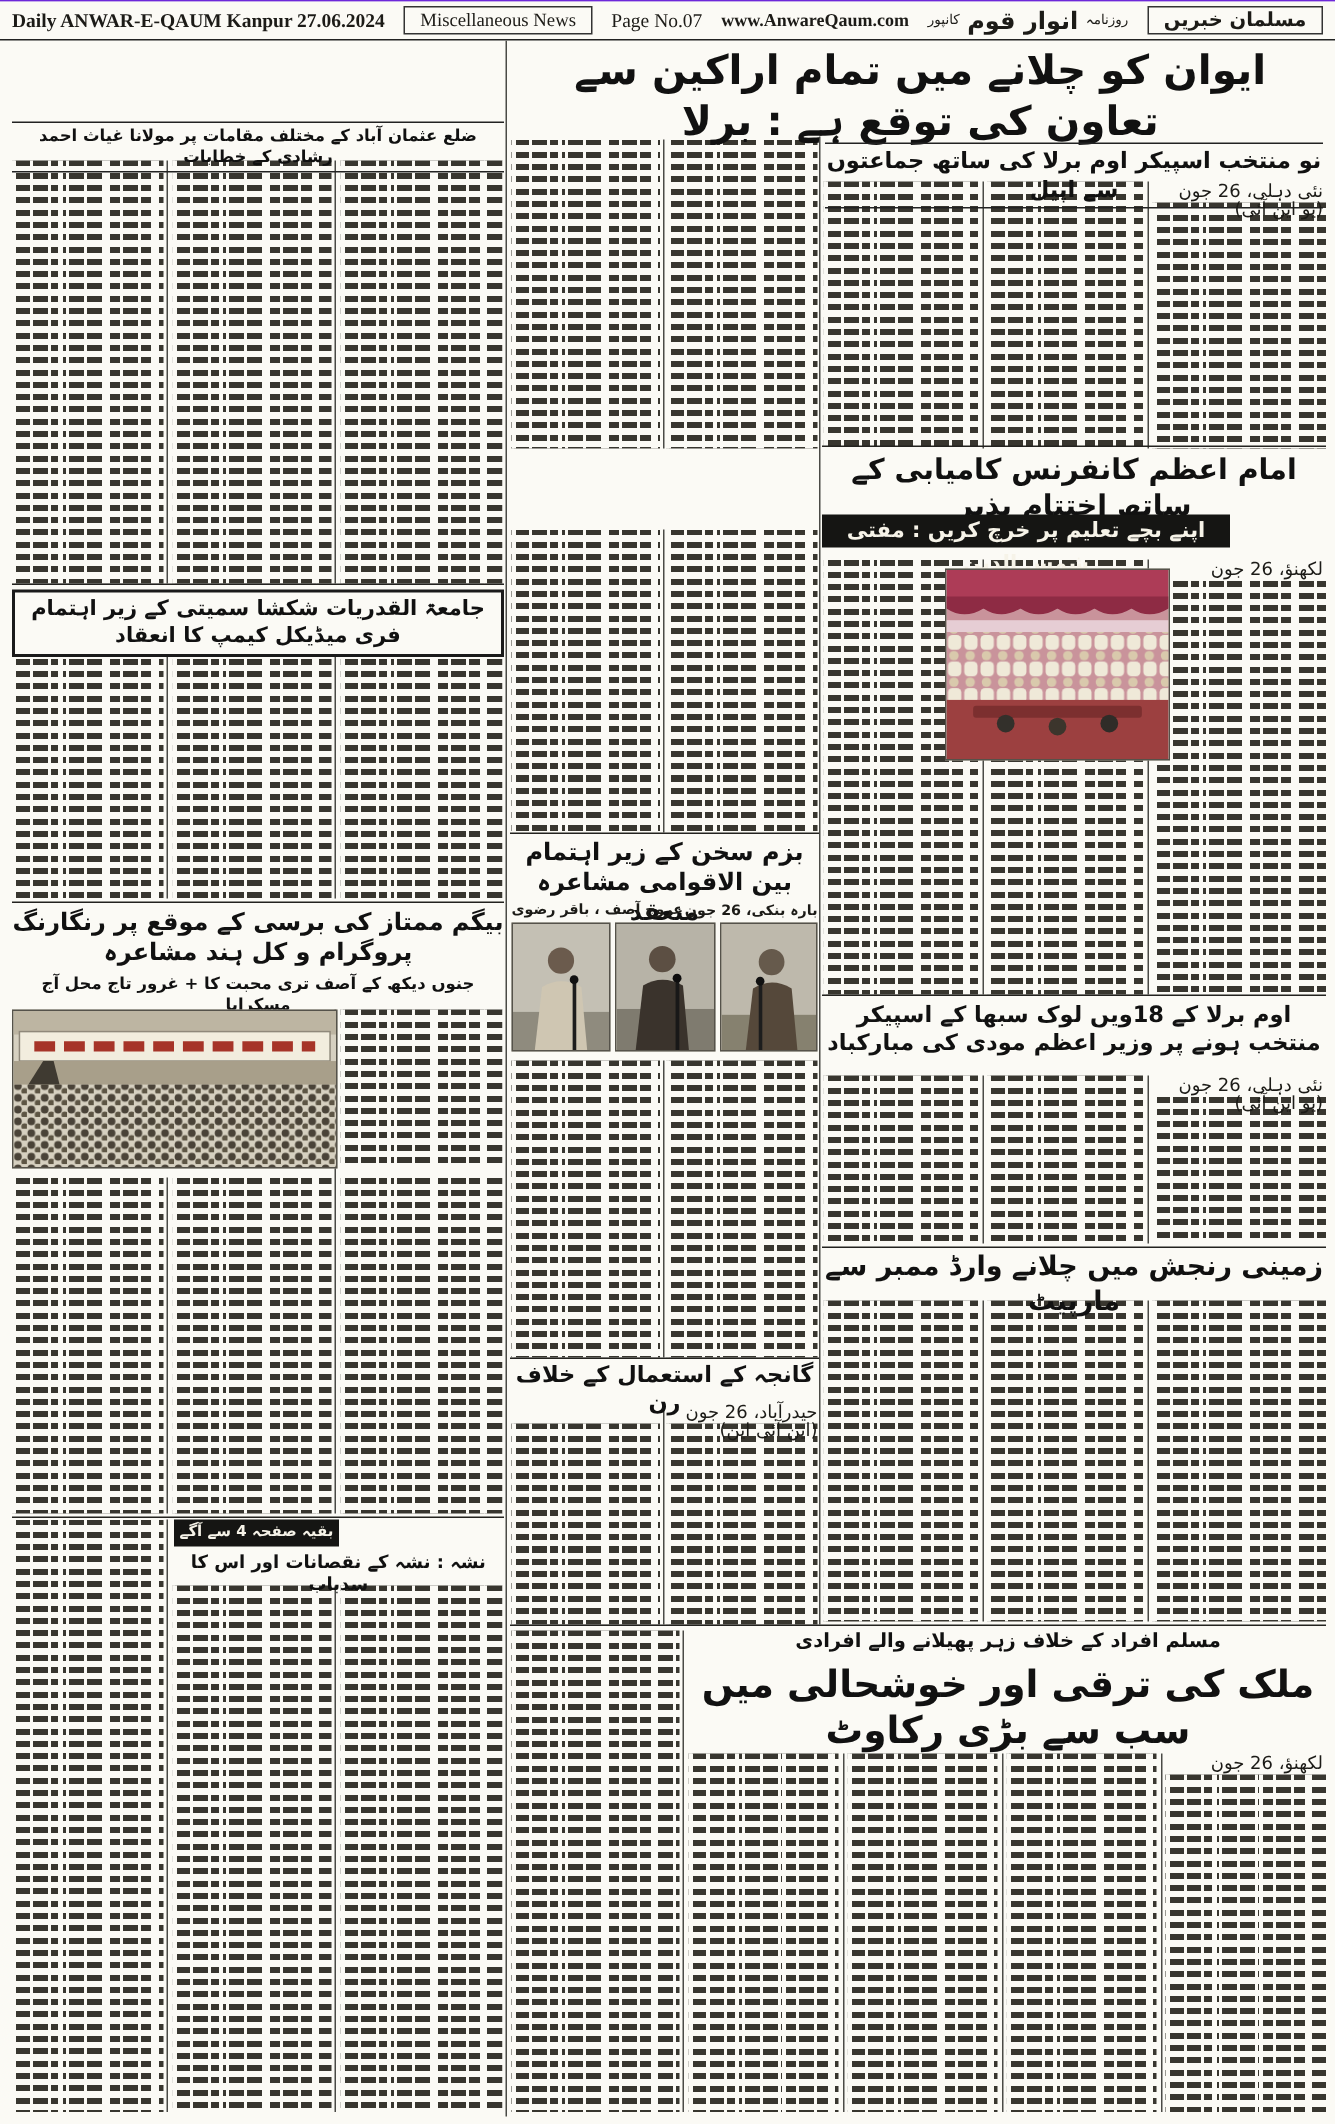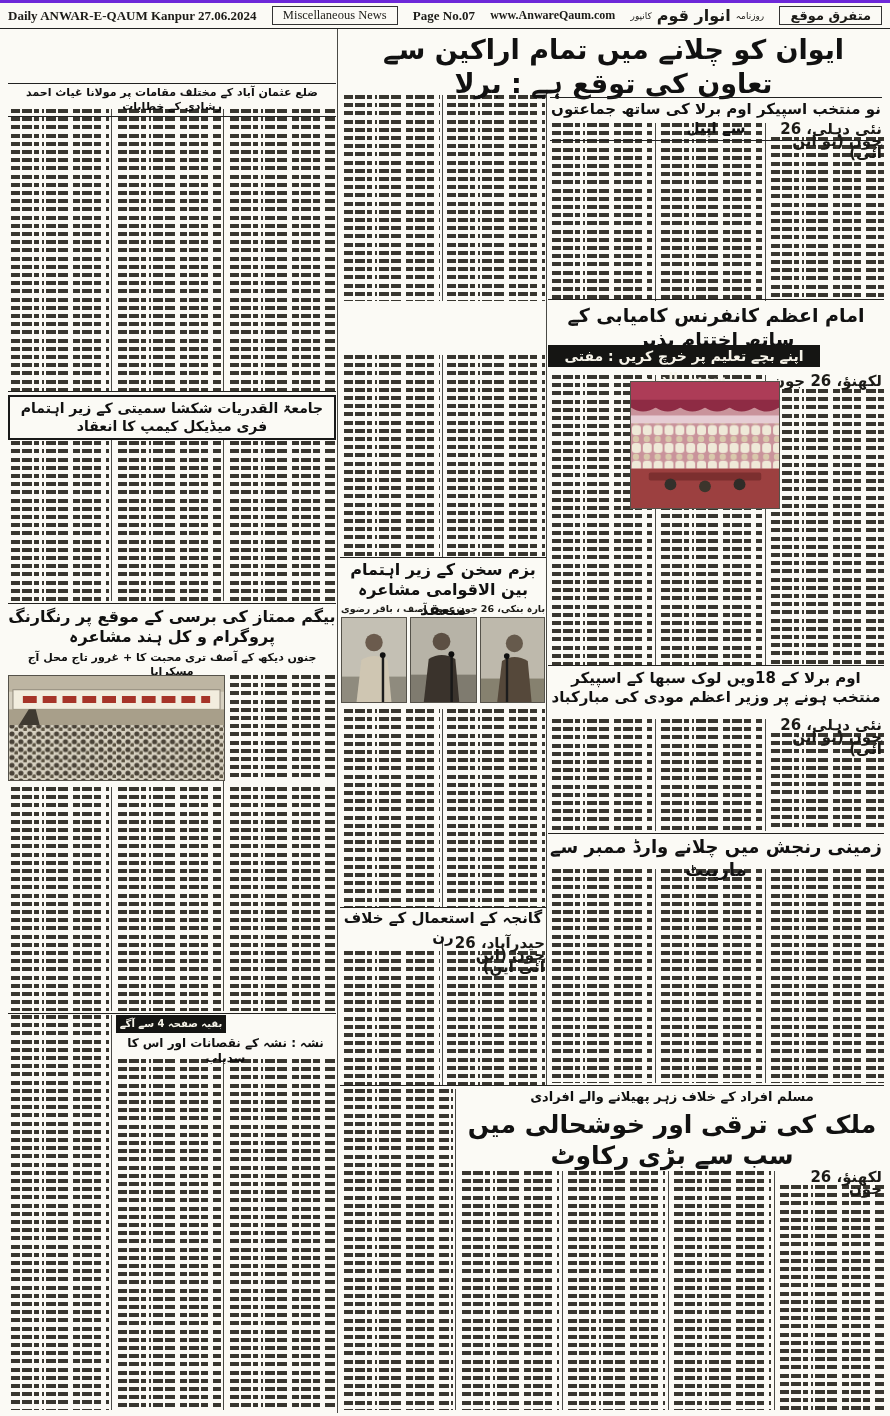--- a/index.html
+++ b/index.html
@@ -1,37 +1,37 @@
 <!DOCTYPE html>
 <html lang="ur" style="--paper: #fbfaf5; --ink: #1c1b17; --accent-red: #a63428;"><head>
 <meta charset="utf-8">
 <style>
   :root{ --paper:#fbfaf5; --ink:#1c1b17; --accent-red:#a63428; }
   *{margin:0;padding:0;box-sizing:border-box}
   body{background:#9a9a9a;font-family:"DejaVu Sans",sans-serif}
   #page{position:relative;width:890px;height:1416px;margin:0 auto;background:var(--paper);
-        color:var(--ink);overflow:hidden;border-top:3px solid #6d28d9}
+        color:var(--ink);overflow:hidden;border-top:1px solid #6d28d9}
   .abs{position:absolute}
   .urdu{direction:rtl}
   .hdr{display:flex;align-items:center;justify-content:space-between;padding:0 8px;
        border-bottom:1.5px solid #222;background:var(--paper);z-index:5;
        font-family:"Liberation Serif",serif}
   .hdr-brand{font-weight:bold;font-size:13px;white-space:nowrap}
   .hdr-boxed{border:1px solid #333;padding:0 10px;font-size:12.5px;line-height:17px;white-space:nowrap}
-  .hdr-page{font-weight:bold;font-size:13px;white-space:nowrap}
+  .hdr-page{font-weight:normal;font-size:13px;white-space:nowrap}
   .hdr-web{font-weight:bold;font-size:12px;white-space:nowrap}
   .mast{display:flex;align-items:center;gap:5px;font-family:"DejaVu Sans",sans-serif;white-space:nowrap}
   .mast-sm{font-size:9px}
   .mast-big{font-size:16px;font-weight:bold}
   .hdr-ur{font-weight:bold;font-size:13px;border-width:1.5px;font-family:"DejaVu Sans",sans-serif}
   .hl{font-weight:bold;text-align:center;line-height:1.25;z-index:3;color:#111}
   .ruled{border-top:1px solid #222;border-bottom:1px solid #222}
   .boxed{border:2px solid #1a1a1a;background:var(--paper)}
   .strip{background:#151513;color:#f6f3e8;font-weight:bold;text-align:center;z-index:3}
-  .dl{font-size:15px;font-weight:bold;text-align:right;z-index:3;line-height:12px}
+  .dl{font-size:12px;font-weight:normal;text-align:right;z-index:3;line-height:12px}
   .cap{display:flex;justify-content:space-between;font-size:9.5px;font-weight:bold;z-index:3}
   .tx{z-index:1;background-image:
       repeating-linear-gradient(90deg,var(--paper) 0 2px,transparent 2px 12px),
       repeating-linear-gradient(90deg,var(--paper) 0 3px,transparent 3px 31px),
       repeating-linear-gradient(180deg,#38362f 0 4px,var(--paper) 4px 8.2px)}
   .vr{z-index:2;background:#4a4a46}
   .hrz{z-index:2;background:#23221f}
   .photo{z-index:4;border:1px solid #55524a;background:#cfcabb}
   .photo svg{display:block;width:100%;height:100%}
 </style>
@@ -43,21 +43,21 @@
   <div class="hdr abs" style="left:0;top:0;width:890px;height:26px;">
     <span class="hdr-brand">Daily ANWAR-E-QAUM Kanpur 27.06.2024</span>
     <span class="hdr-boxed">Miscellaneous News</span>
     <span class="hdr-page">Page No.07</span>
     <span class="hdr-web">www.AnwareQaum.com</span>
     <span class="mast urdu">
       <span class="mast-sm">روزنامہ</span>
       <span class="mast-big">انوار قوم</span>
       <span class="mast-sm">کانپور</span>
     </span>
-    <span class="hdr-boxed urdu hdr-ur">متفرق موقع</span>
+    <span class="hdr-boxed urdu hdr-ur">مسلمان خبریں</span>
   </div>
 
   <div class="abs hl urdu" style="left:345px;top:30px;width:537px;font-size:27px;">ایوان کو چلانے میں تمام اراکین سے تعاون کی توقع ہے : برلا</div>
   <div class="abs hl urdu ruled" style="left:550px;top:94px;width:332px;font-size:15px;padding:2px 0;">نو منتخب اسپیکر اوم برلا کی ساتھ جماعتوں سے اپیل</div>
   <div class="abs dl urdu" style="left:768px;top:120px;width:114px;">نئی دہلی، 26 جون (یو این آئی)</div>
 
   <div class="abs hl urdu ruled" style="left:8px;top:80px;width:328px;font-size:11px;padding:2px 0;">ضلع عثمان آباد کے مختلف مقامات پر مولانا غیاث احمد رشادی کے خطابات</div>
 
   <div class="abs hl urdu" style="left:548px;top:301px;width:336px;font-size:19px;">امام اعظم کانفرنس کامیابی کے ساتھ اختتام پذیر</div>
   <div class="abs strip urdu" style="left:548px;top:342px;width:272px;height:22px;line-height:22px;font-size:14px;">اپنے بچے تعلیم پر خرچ کریں : مفتی شمس الدین</div>

